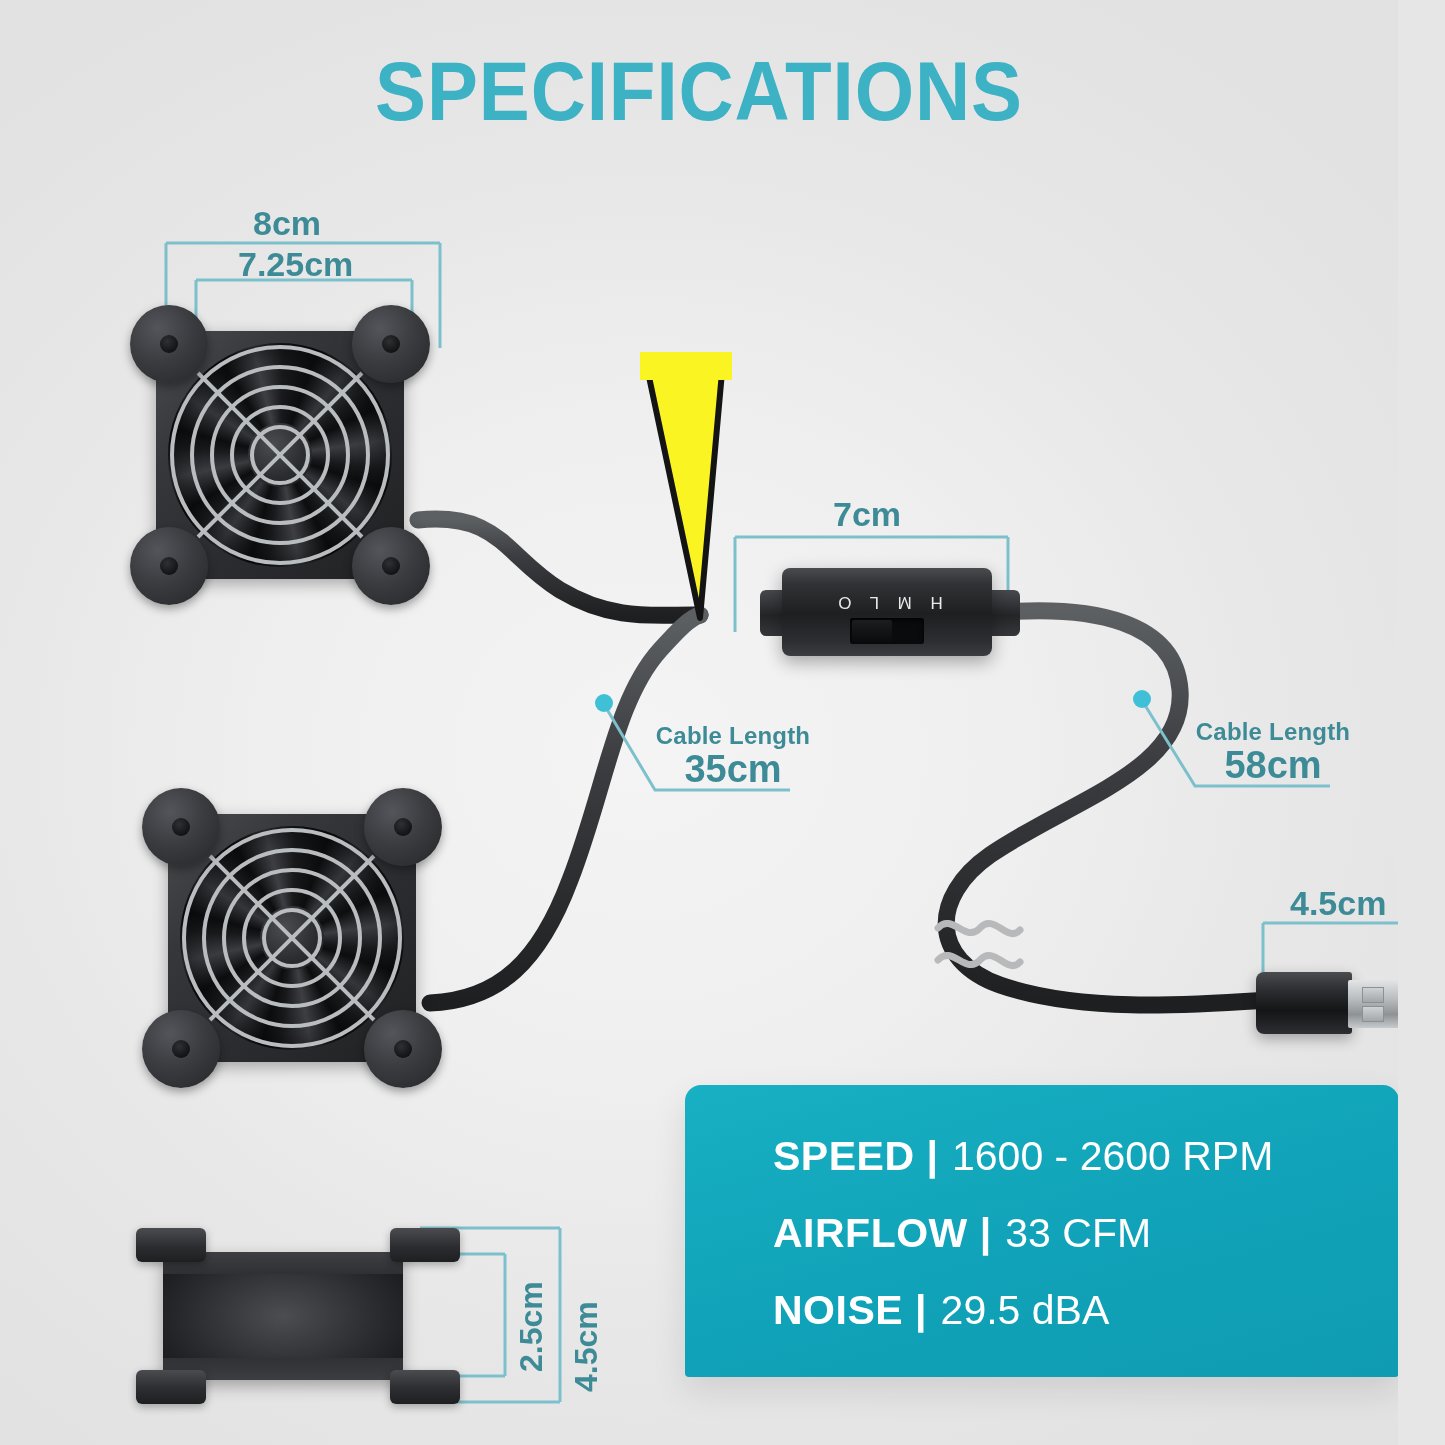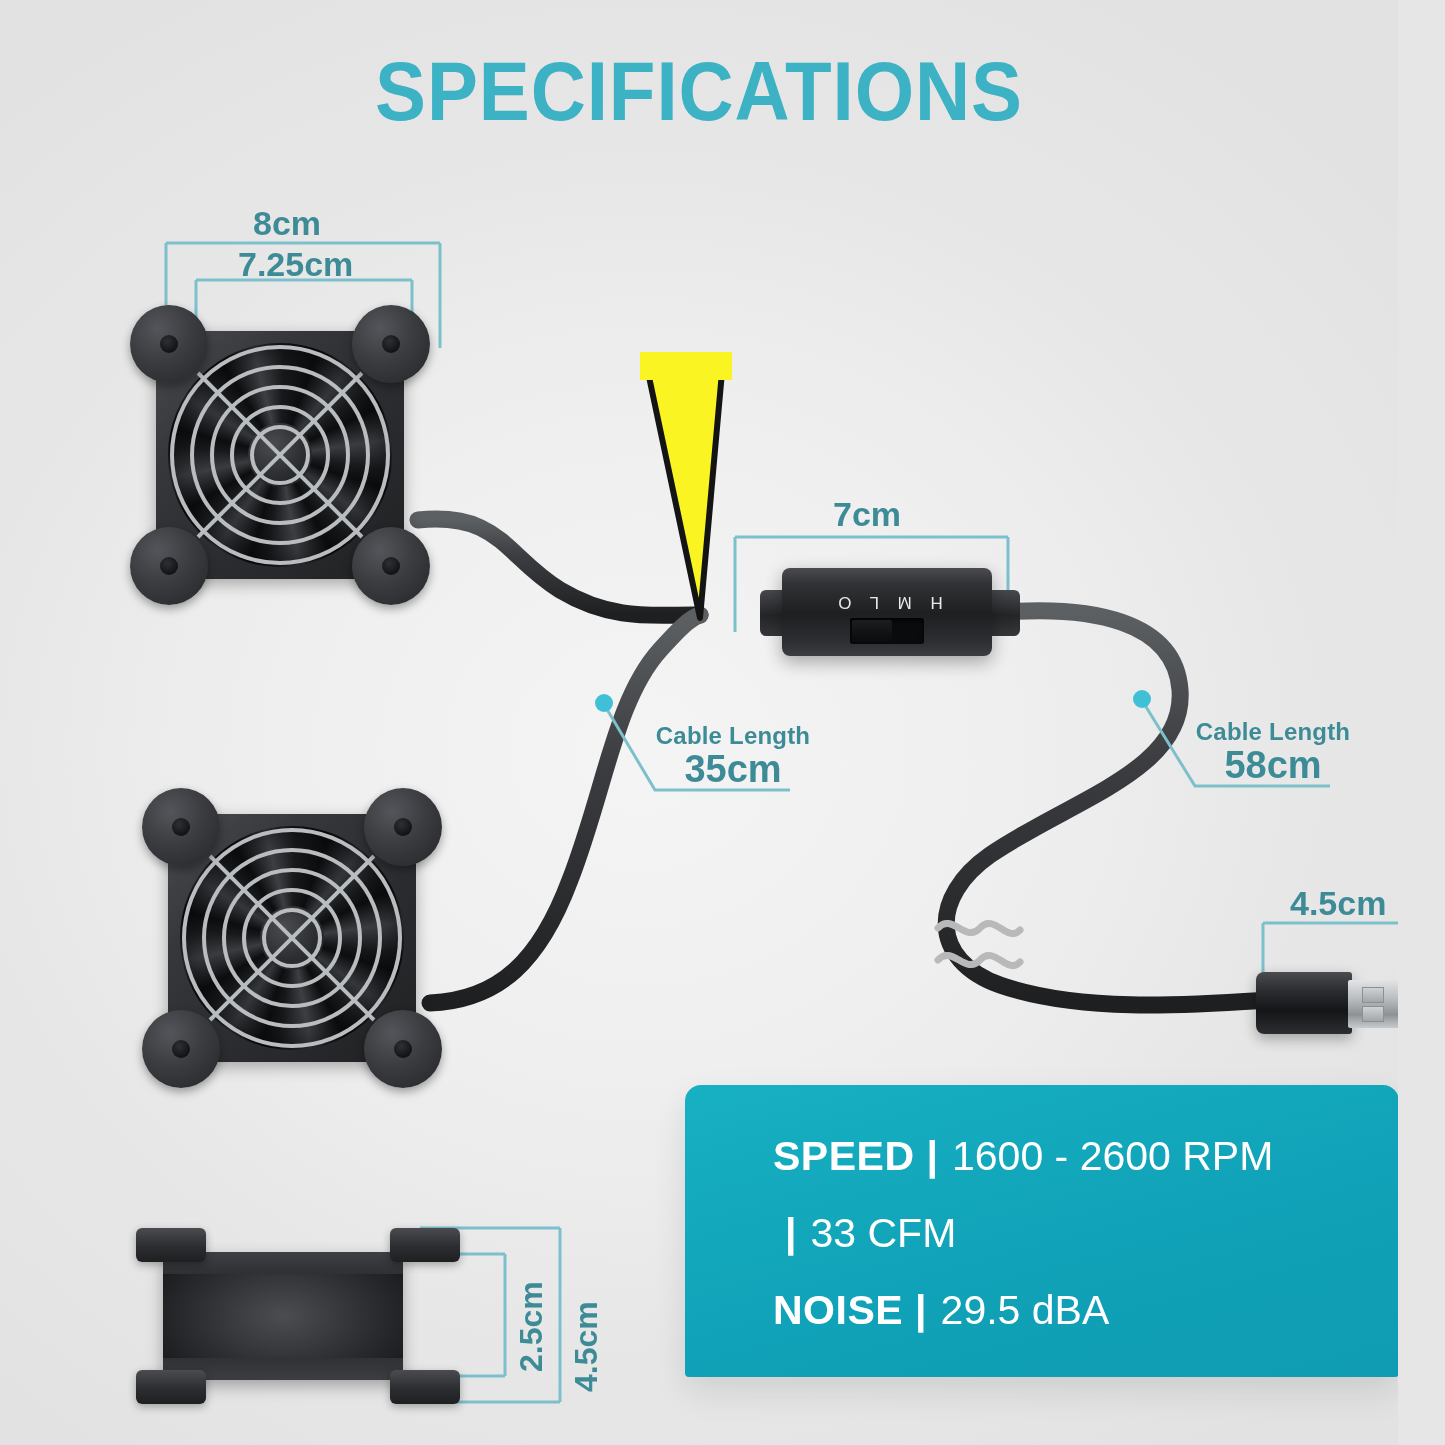--- a/index.html
+++ b/index.html
@@ -402,20 +402,21 @@
     <div class="cl-value">58cm</div>
   </div>
 
   <div id="spec-box">
     <div class="spec-row">
       <span class="spec-label">SPEED</span>
       <span class="spec-sep">|</span>
       <span class="spec-value">1600 - 2600 RPM</span>
     </div>
     <div class="spec-row">
+      <span class="spec-label">AIRFLOW</span>
       <span class="spec-sep">|</span>
       <span class="spec-value">33 CFM</span>
     </div>
     <div class="spec-row">
       <span class="spec-label">NOISE</span>
       <span class="spec-sep">|</span>
       <span class="spec-value">29.5 dBA</span>
     </div>
   </div>
 

